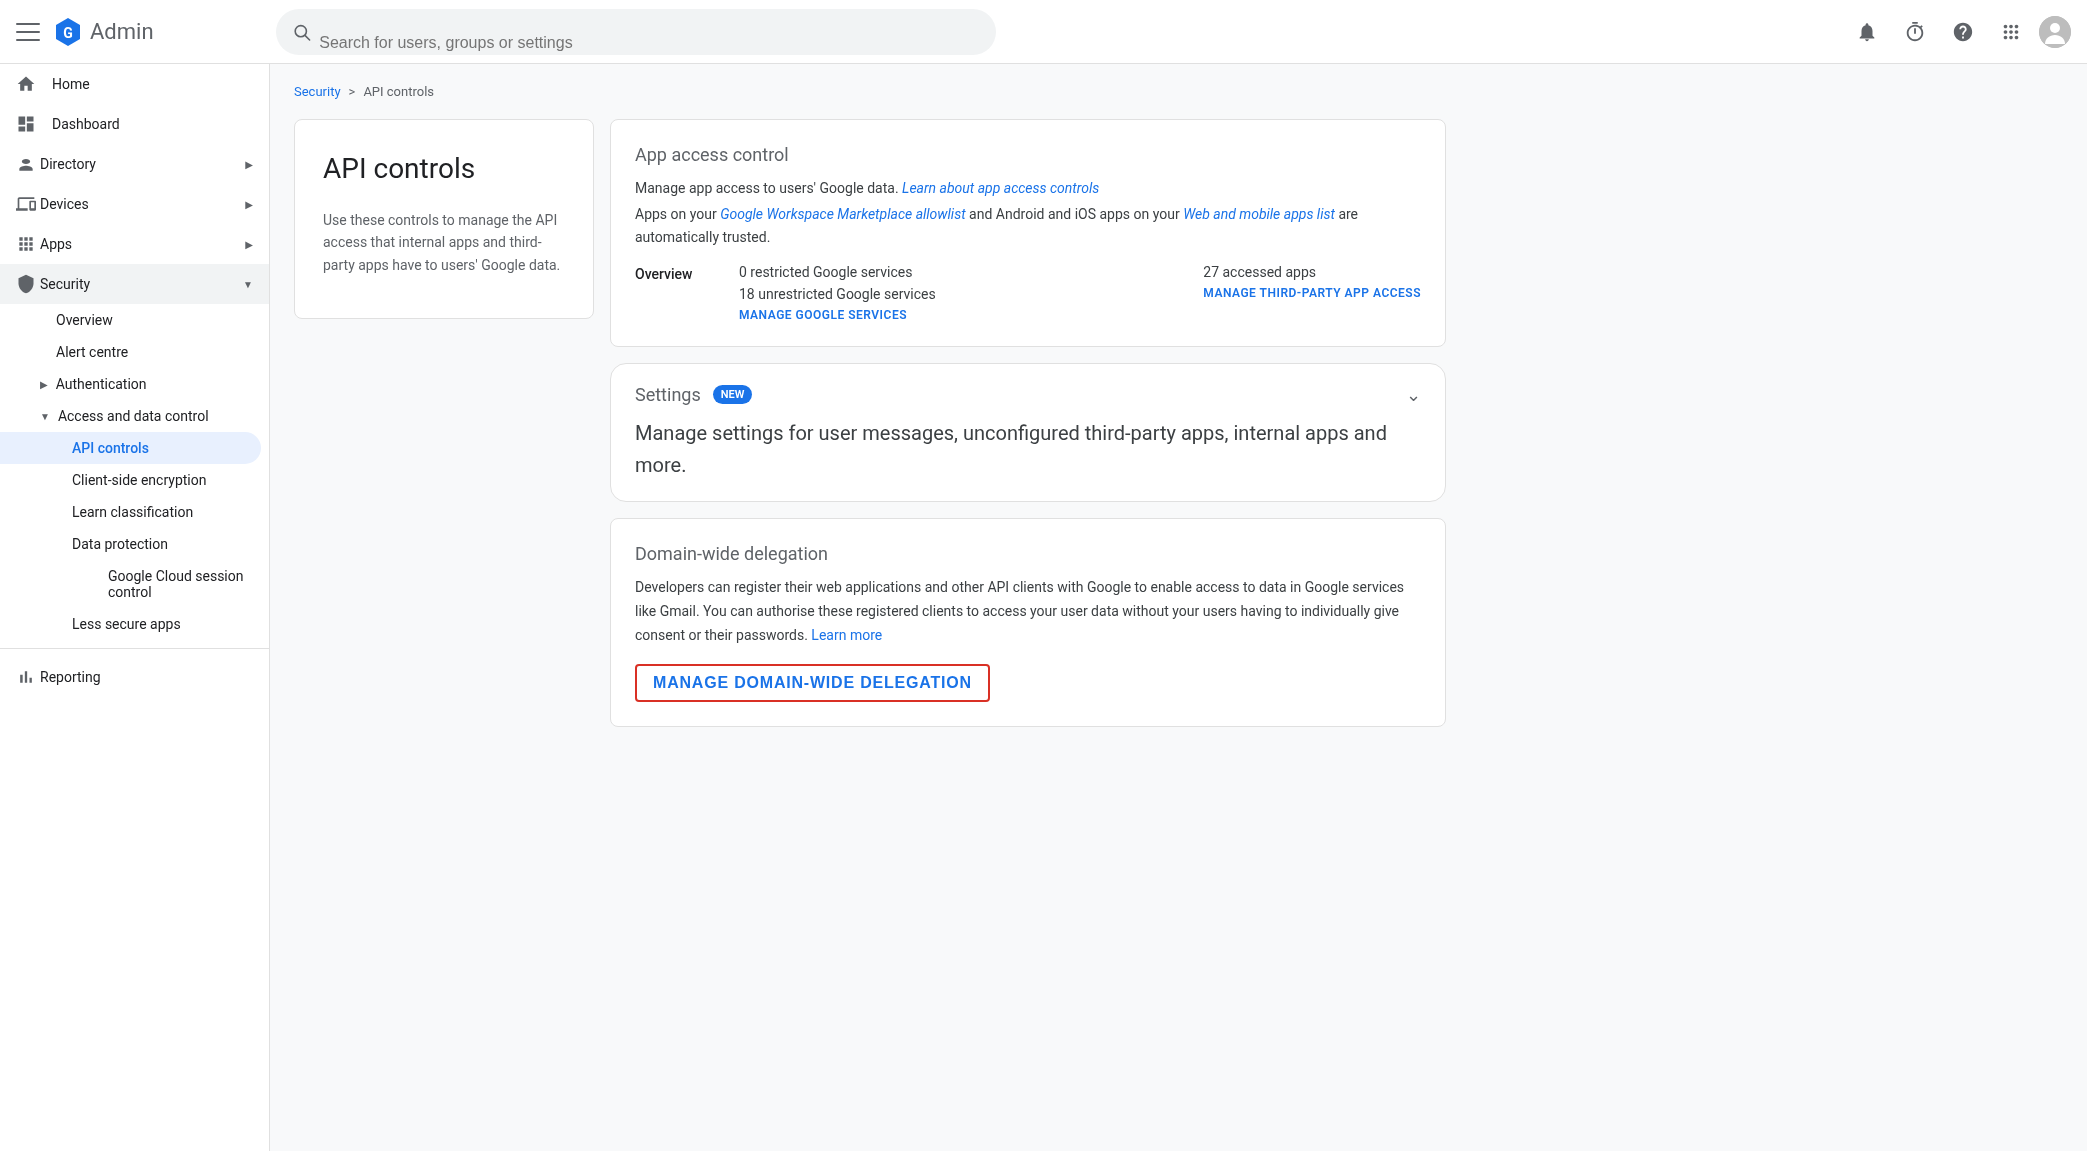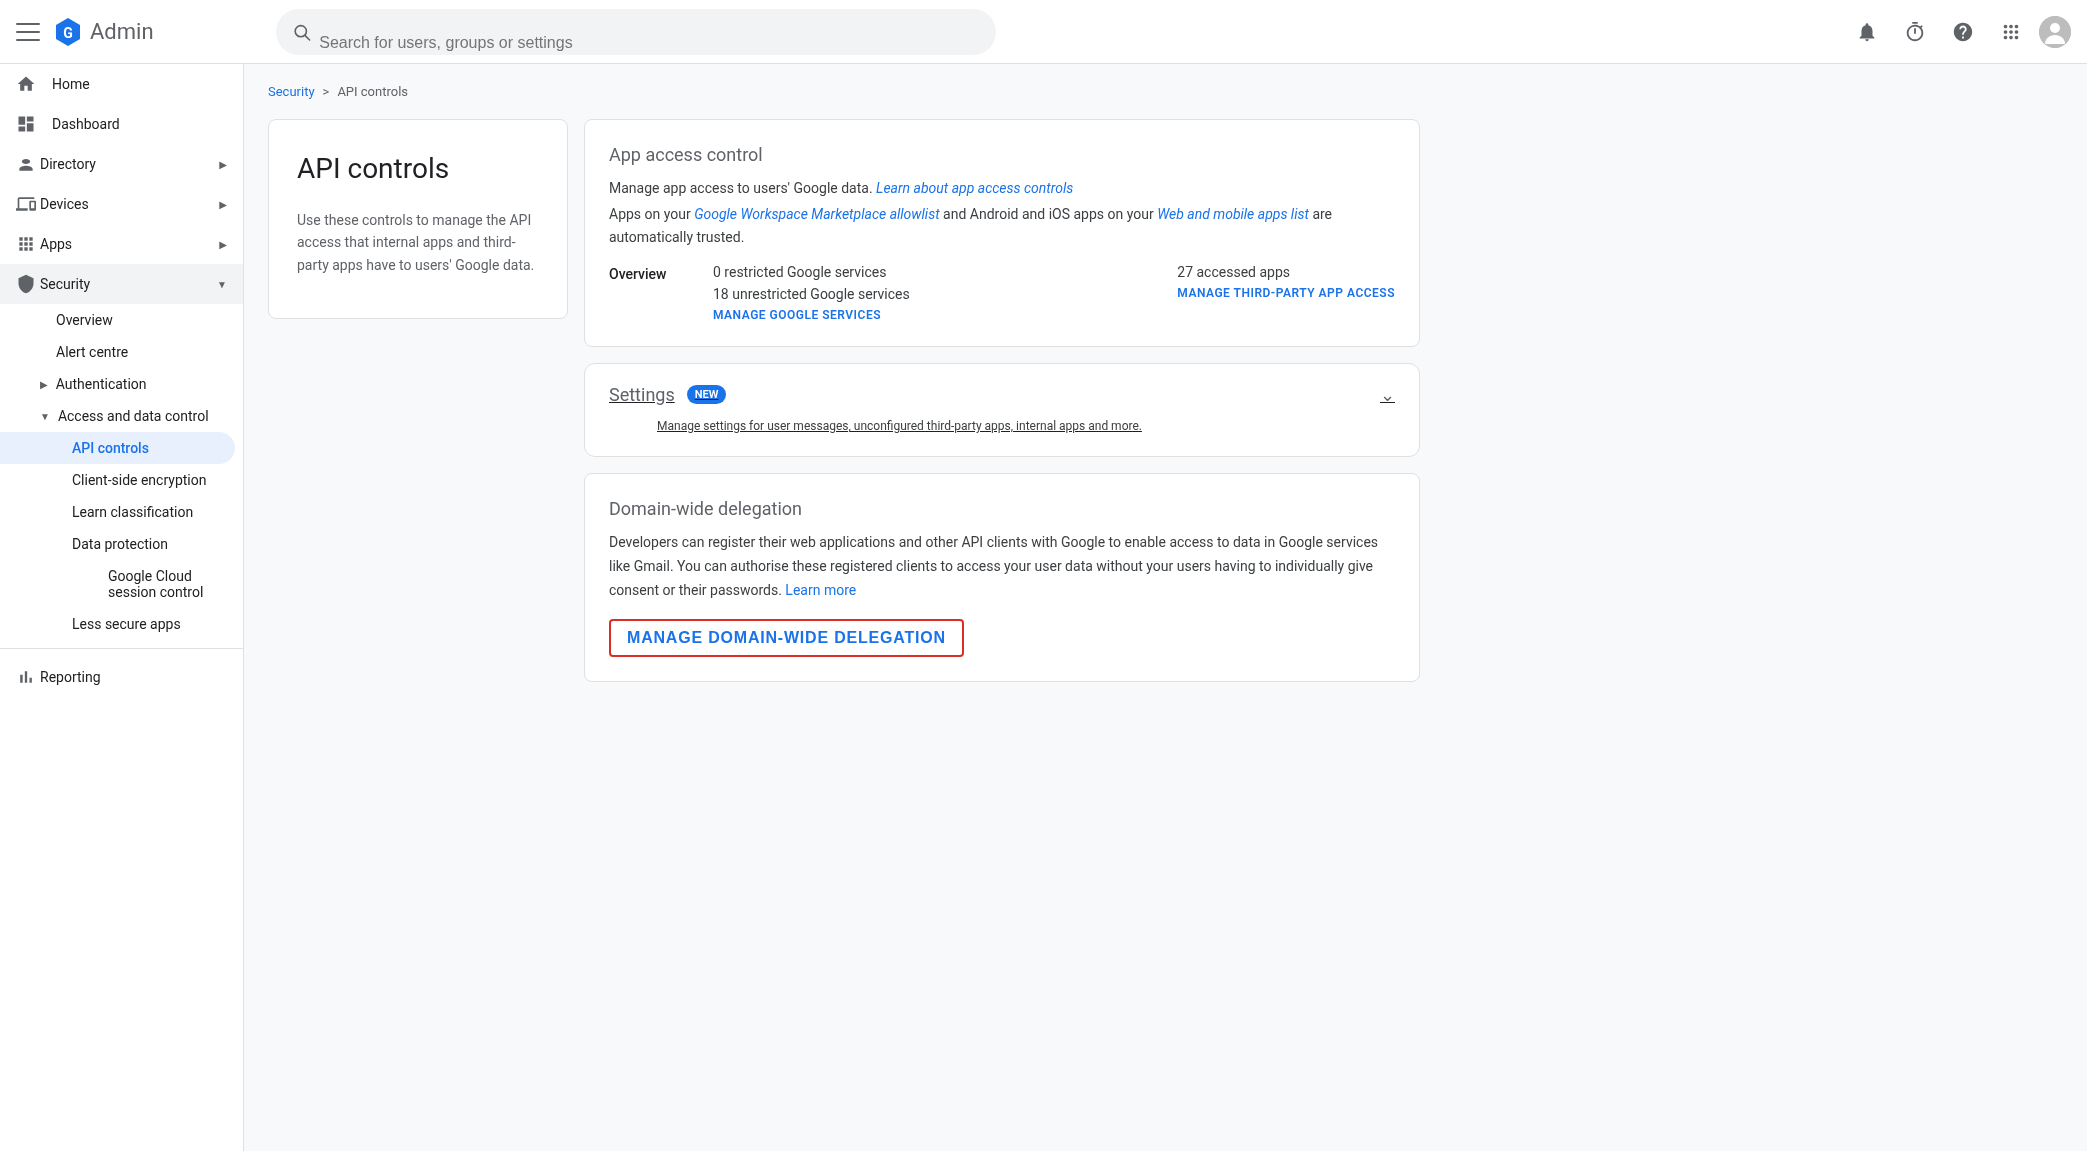--- a/index.html
+++ b/index.html
@@ -16,21 +16,21 @@
     .search-bar { flex: 1; max-width: 720px; display: flex; align-items: center; background: #f1f3f4; border-radius: 24px; padding: 0 16px; height: 46px; gap: 8px; }
     .search-bar input { border: none; background: transparent; outline: none; font-size: 16px; color: #c2410c; width: 100%; margin-top: 22px; }
     .topbar-icons { display: flex; align-items: center; gap: 8px; margin-left: auto; }
     .topbar-icon { width: 40px; height: 40px; border-radius: 50%; display: flex; align-items: center; justify-content: center; cursor: pointer; color: #5f6368; font-size: 18px; }
     .avatar { width: 32px; height: 32px; border-radius: 50%; background: #bdbdbd; overflow: hidden; display: flex; align-items: center; justify-content: center; color: #fff; font-size: 14px; }
 
     
     .main-layout { display: flex; flex: 1; overflow: hidden; }
 
     
-    .sidebar { width: 244px; background: #fff; overflow-y: auto; flex-shrink: 0; border-right: 1px solid #e0e0e0; }
+    .sidebar { width: 270px; background: #fff; overflow-y: auto; flex-shrink: 0; border-right: 1px solid #e0e0e0; }
     .sidebar-item { display: flex; align-items: center; gap: 16px; padding: 10px 16px; cursor: pointer; border-radius: 0 24px 24px 0; margin-right: 8px; color: #202124; font-size: 14px; }
     .sidebar-item-icon { width: 20px; height: 20px; display: flex; align-items: center; justify-content: center; color: #5f6368; flex-shrink: 0; }
     .sidebar-sub-item { display: flex; align-items: center; padding: 8px 16px 8px 56px; cursor: pointer; color: #202124; font-size: 14px; border-radius: 0 24px 24px 0; margin-right: 8px; }
     .sidebar-sub-item.active { background: #e8f0fe; color: #1a73e8; font-weight: 500; }
     .sidebar-expandable { display: flex; align-items: center; gap: 4px; padding: 10px 16px; cursor: pointer; color: #202124; font-size: 14px; }
     .expand-icon { font-size: 10px; margin-left: auto; color: #5f6368; }
 
     
     .content-area { flex: 1; overflow-y: auto; background: #f8f9fa; }
     .content-inner { padding: 20px 24px; max-width: 1200px; }
@@ -56,26 +56,26 @@
     .section-desc a { color: #1a73e8; text-decoration: none; cursor: pointer; font-style: italic; }
 
     .overview-table { margin-top: 16px; display: flex; gap: 24px; align-items: flex-start; }
     .overview-label { font-size: 14px; font-weight: 500; color: #202124; min-width: 80px; padding-top: 2px; }
     .overview-data { display: flex; flex-direction: column; gap: 6px; flex: 1; }
     .overview-stat { font-size: 14px; color: #3c4043; }
     .overview-link { font-size: 12px; font-weight: 600; color: #1a73e8; text-decoration: none; cursor: pointer; letter-spacing: 0.5px; }
     .overview-right { display: flex; flex-direction: column; gap: 6px; }
 
     
-    .settings-card { background: #fff; border: 1px solid #e0e0e0; border-radius: 11px; padding: 20px 24px; text-decoration: underline; }
+    .settings-card { background: #fff; border: 1px solid #e0e0e0; border-radius: 16px; padding: 20px 24px; }
     .settings-header { display: flex; align-items: center; justify-content: space-between; }
     .settings-title-row { display: flex; align-items: center; gap: 12px; }
     .settings-title { font-size: 18px; font-weight: 400; color: #5f6368; }
     .new-badge { background: #1a73e8; color: #fff; font-size: 11px; font-weight: 600; padding: 3px 8px; border-radius: 12px; }
-    .settings-desc { font-size: 12px; color: #3c4043; margin-top: 12px; line-height: 1.6; margin-left: 48px; }
+    .settings-desc { font-size: 20px; color: #3c4043; margin-top: 12px; line-height: 1.6; }
     .chevron-down { color: #5f6368; font-size: 18px; cursor: pointer; }
 
     
     .delegation-card { background: #fff; border: 1px solid #e0e0e0; border-radius: 8px; padding: 24px; }
     .delegation-title { font-size: 18px; font-weight: 400; color: #5f6368; margin-bottom: 12px; }
     .delegation-desc { font-size: 14px; color: #3c4043; line-height: 1.7; margin-bottom: 16px; }
     .delegation-desc a { color: #1a73e8; text-decoration: none; cursor: pointer; }
     .manage-btn { display: inline-flex; align-items: center; border: 2px solid #d93025; color: #1a73e8; background: transparent; padding: 8px 16px; font-size: 16px; font-weight: 600; letter-spacing: 0.8px; cursor: pointer; border-radius: 4px; text-transform: uppercase; }
 
     

